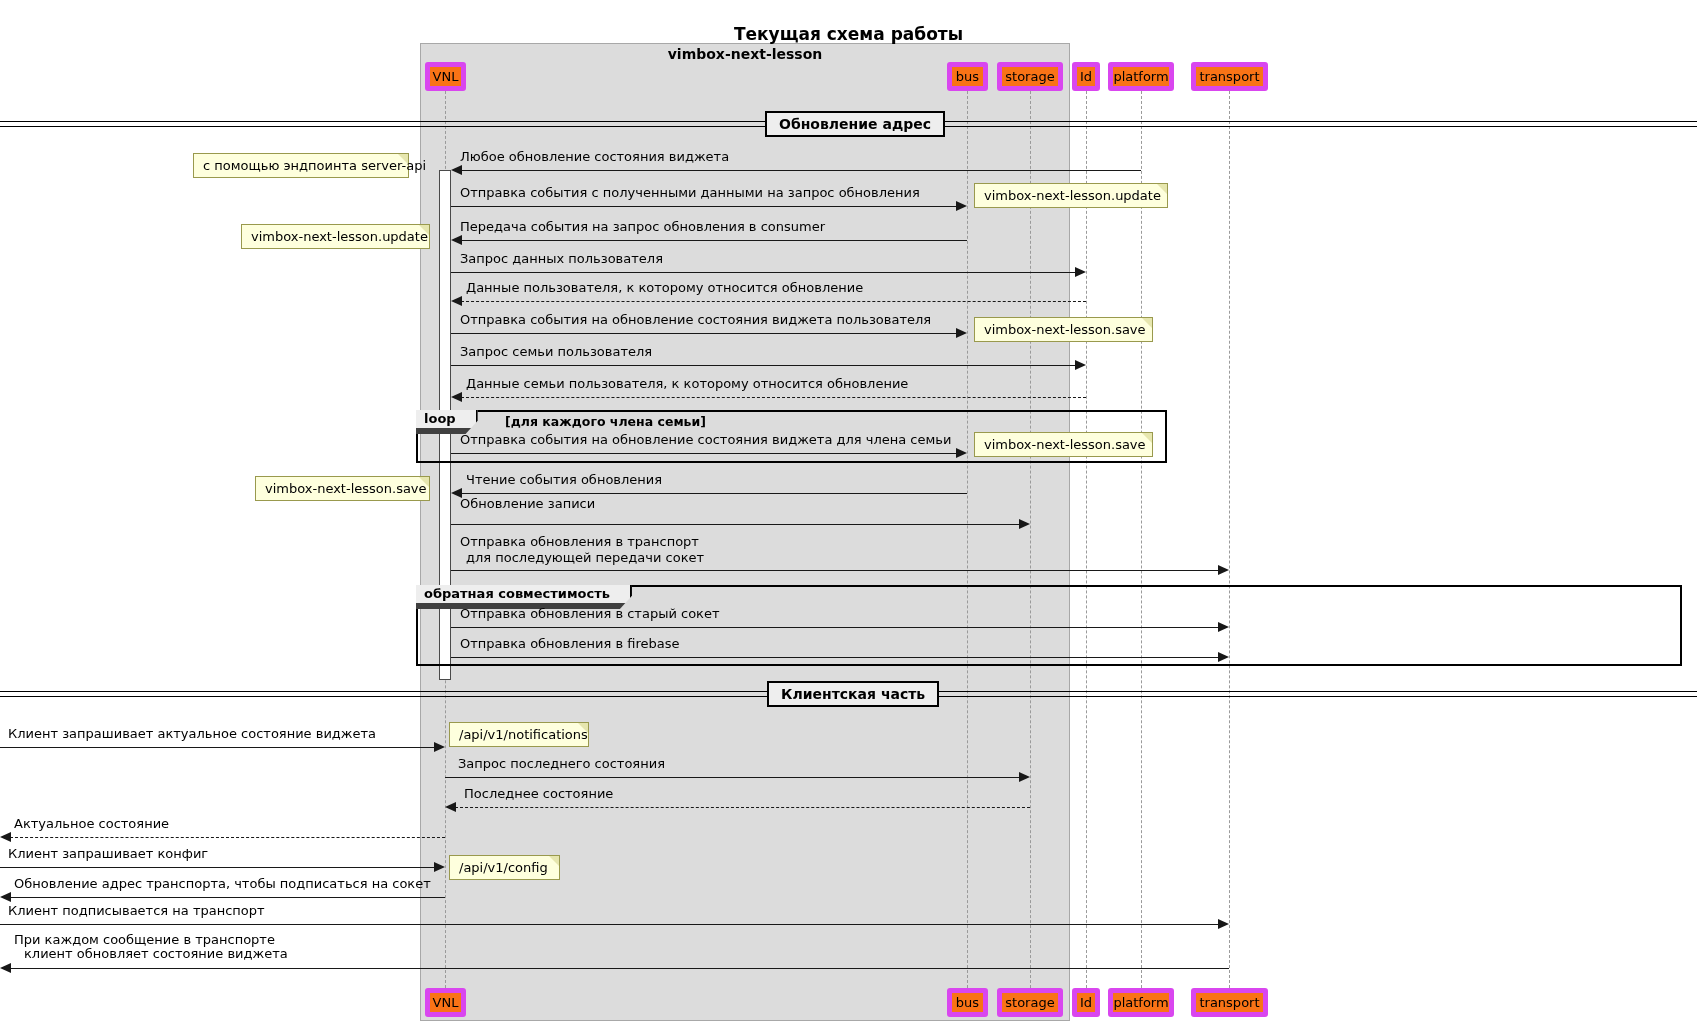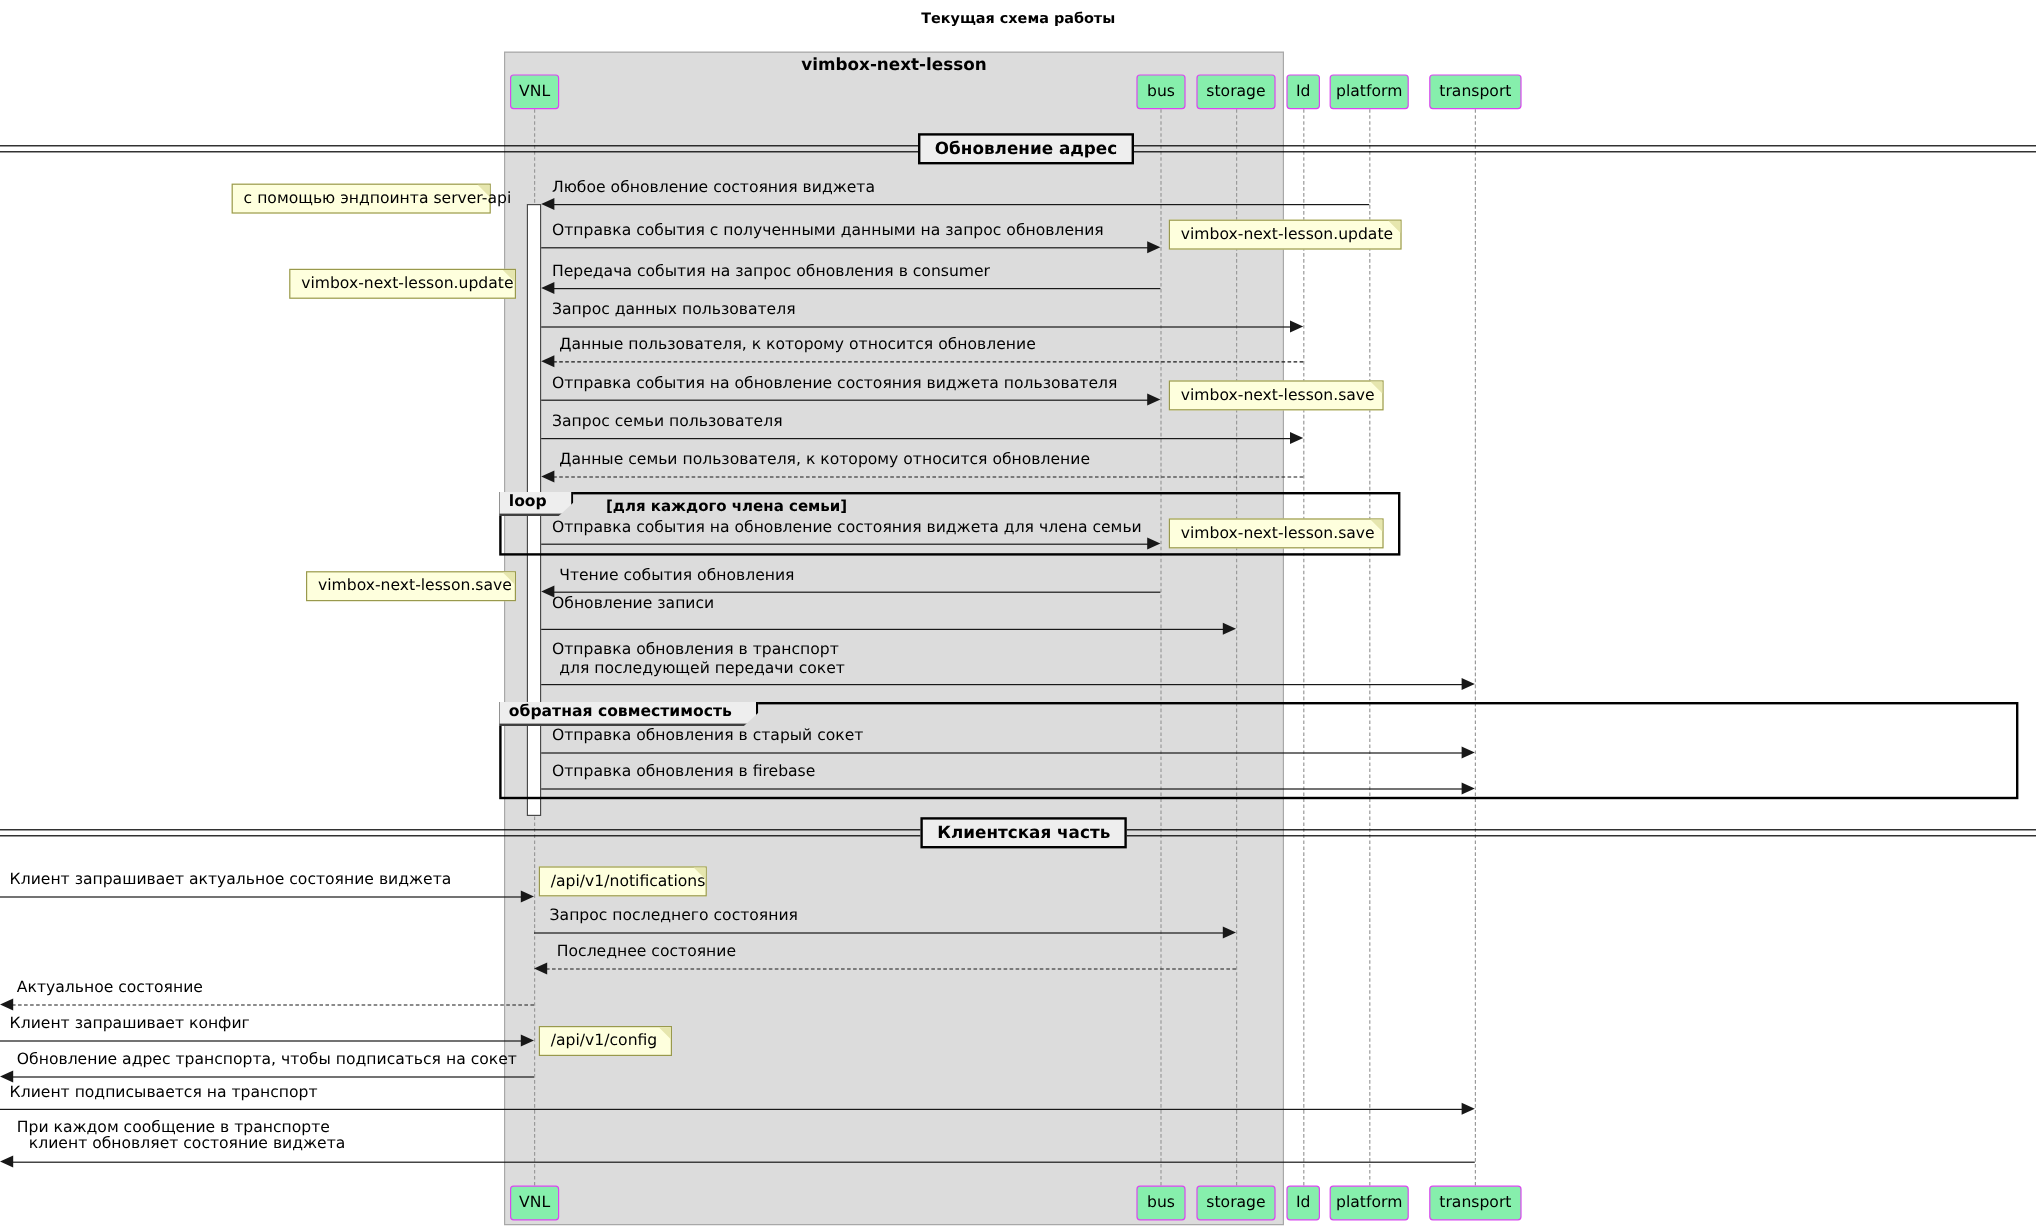--- a/index.html
+++ b/index.html
@@ -1,29 +1,29 @@
 <!DOCTYPE html>
 <html><head>
 <meta charset="utf-8">
 <style>
   html,body{margin:0;padding:0;background:#fff;}
   #diagram{position:relative;width:1697px;height:1026px;background:#fff;
     font-family:"DejaVu Sans","Liberation Sans",sans-serif;color:#000;overflow:hidden;}
-  .title{position:absolute;left:0;top:8px;width:100%;text-align:center;font-weight:bold;font-size:12px;z-index:2;}
+  .title{position:absolute;left:0;top:24px;width:100%;text-align:center;font-weight:bold;font-size:17px;z-index:2;}
   .sysbox{position:absolute;left:420px;top:43px;width:650px;height:978px;background:#dcdcdc;border:1px solid #a8a8a8;box-sizing:border-box;z-index:1;}
   .sysbox-label{position:absolute;left:420px;top:46px;width:650px;text-align:center;font-weight:bold;font-size:14px;z-index:2;}
-  .participant{position:absolute;height:29px;background:#86efac;border:1px solid #d946ef;border-radius:3px;
+  .participant{position:absolute;height:29px;background:#f97316;border:5px solid #d946ef;border-radius:3px;
     display:flex;align-items:center;justify-content:center;font-size:13px;box-sizing:border-box;z-index:5;}
   .lifeline{position:absolute;top:91px;height:897px;width:0;border-left:1px dashed #9a9a9a;z-index:2;}
   .divider-lines{position:absolute;left:0;width:1697px;height:4px;border-top:1px solid #000;border-bottom:1px solid #000;z-index:3;}
   .divider-label{position:absolute;background:#eee;border:2px solid #000;font-weight:bold;font-size:14px;
     padding:3px 12px;white-space:nowrap;z-index:5;}
   .activation{position:absolute;width:10px;background:#fff;border:1px solid #4a4a4a;box-sizing:content-box;z-index:3;}
   .frame{position:absolute;border:2px solid #000;box-sizing:border-box;z-index:3;background:transparent;}
-  .frame-label{position:absolute;background:#eee;border-right:2px solid #000;border-bottom:2px solid #404040;
+  .frame-label{position:absolute;background:#eee;border-right:2px solid #000;border-bottom:6px solid #404040;
     font-weight:bold;font-size:13px;padding:1px 20px 2px 8px;white-space:nowrap;z-index:4;
     clip-path:polygon(0 0,100% 0,100% 45%,calc(100% - 12px) 100%,0 100%);}
   .frame-cond{position:absolute;font-weight:bold;font-size:12.5px;white-space:nowrap;z-index:4;}
   .lbl{position:absolute;font-size:13px;white-space:nowrap;z-index:4;}
   .line{position:absolute;height:0;border-top:1px solid #181818;z-index:4;}
   .line.dashed{border-top-style:dashed;}
   .ah-r{position:absolute;width:0;height:0;border-style:solid;border-width:5px 0 5px 11px;
     border-color:transparent transparent transparent #181818;z-index:4;}
   .ah-l{position:absolute;width:0;height:0;border-style:solid;border-width:5px 11px 5px 0;
     border-color:transparent #181818 transparent transparent;z-index:4;}

